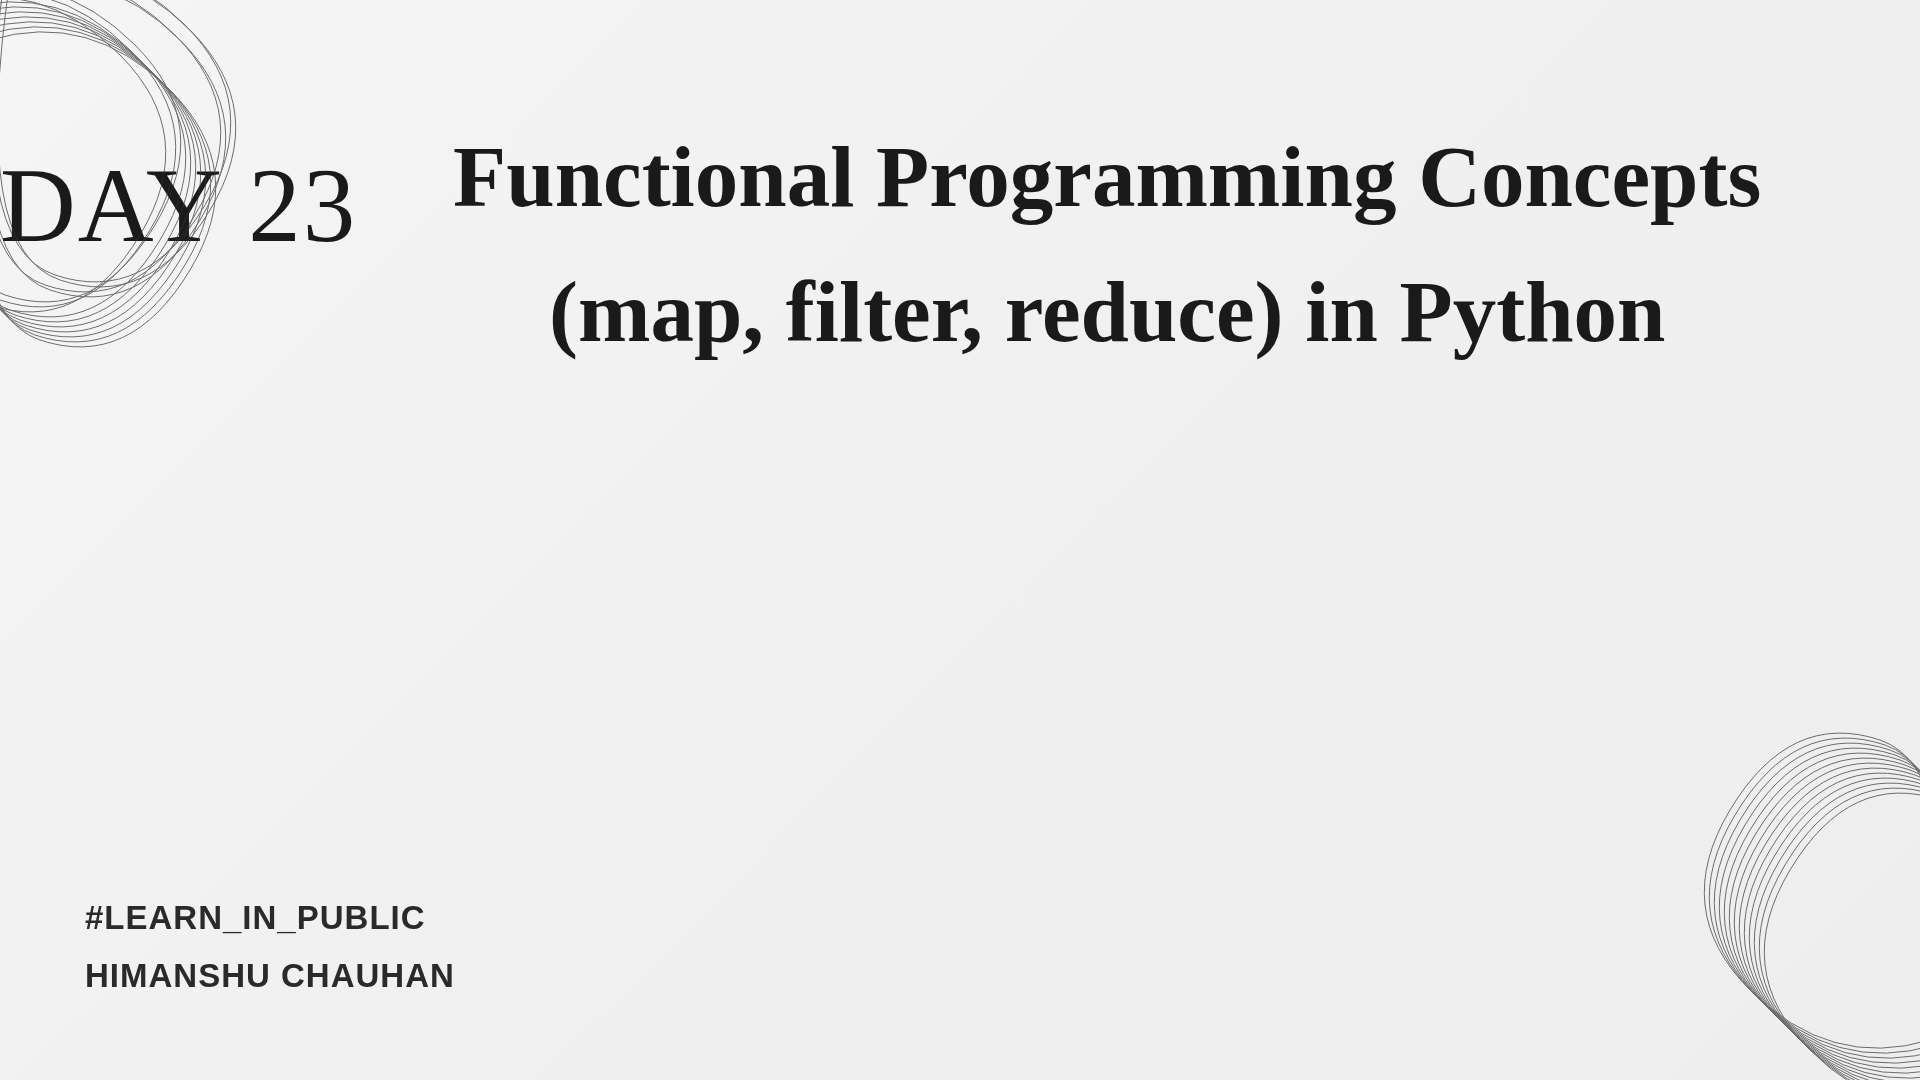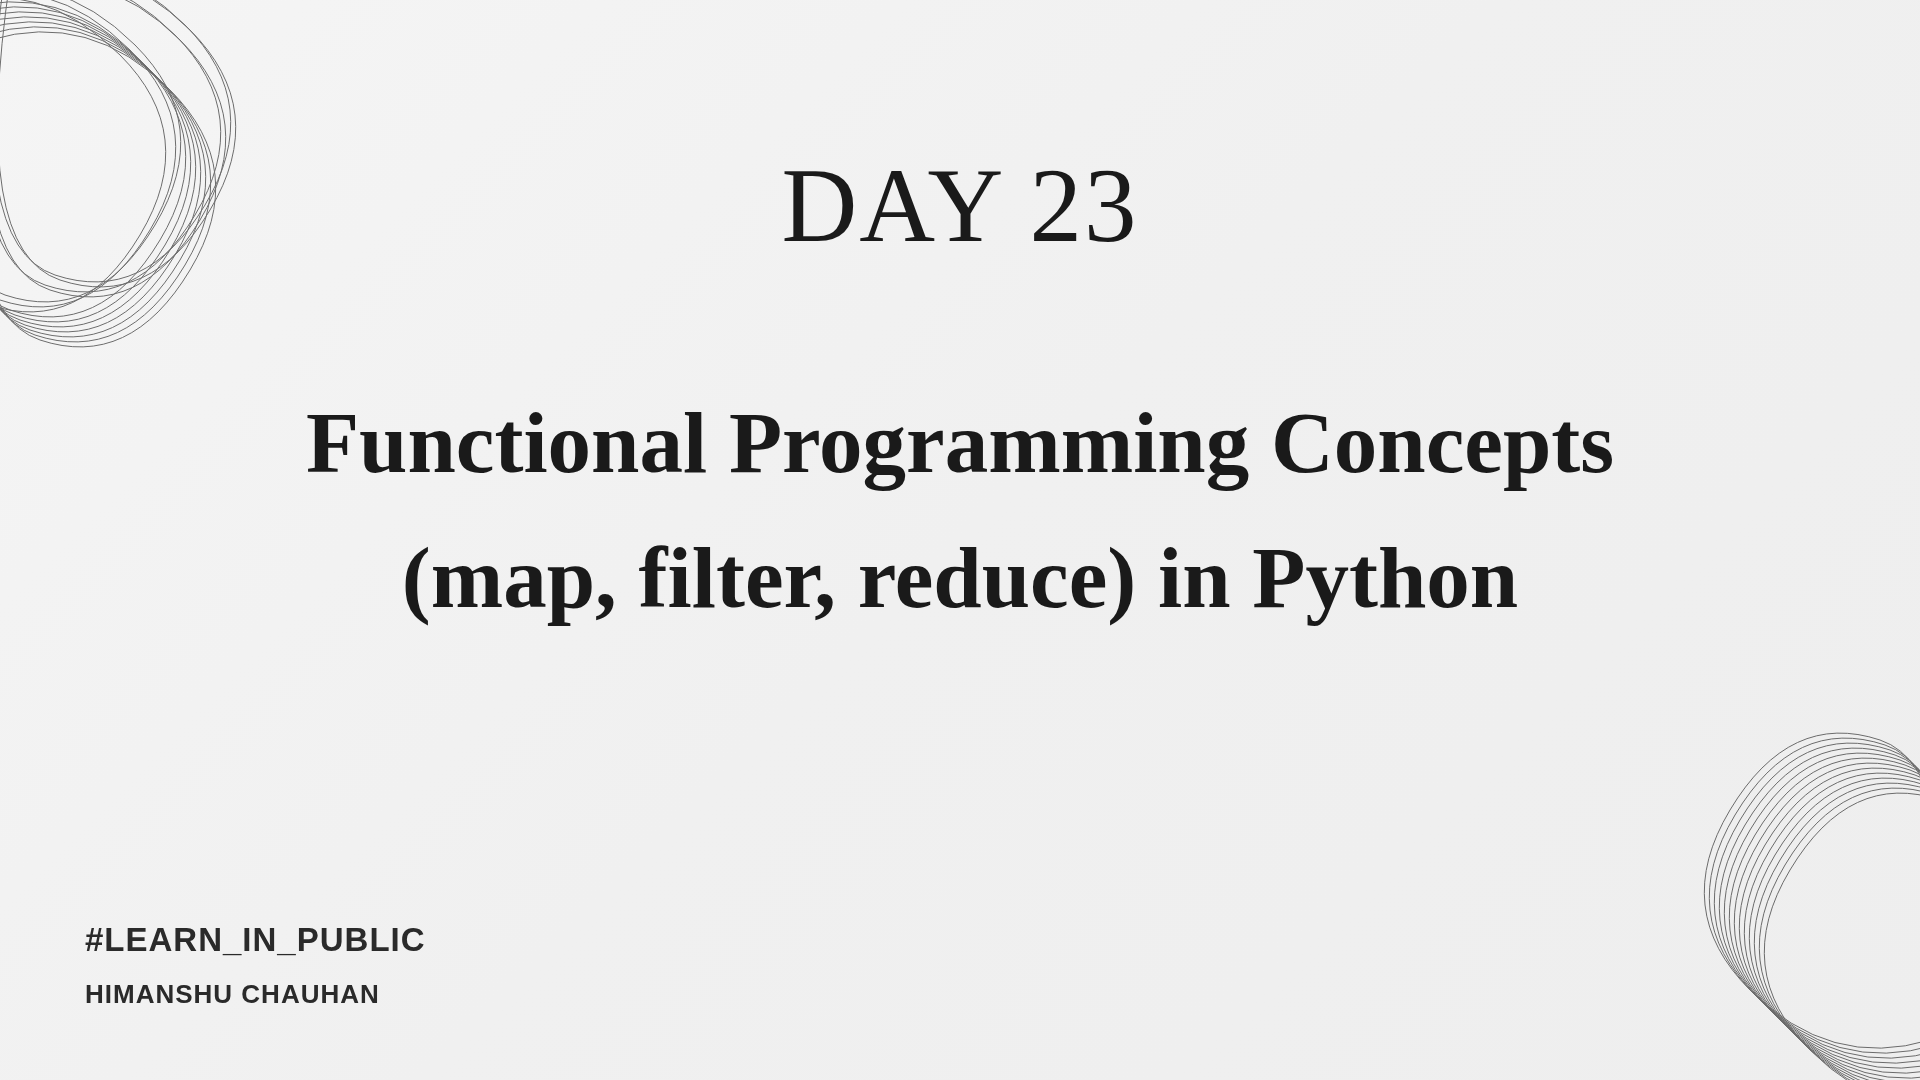--- a/index.html
+++ b/index.html
@@ -15,22 +15,21 @@
       font-family: Georgia, 'Times New Roman', serif;
       position: relative;
       overflow: hidden;
     }
     
     .slide-container {
       width: 100%;
       height: 100%;
       position: relative;
       display: flex;
-      flex-direction: column;
-      align-items: center;
+      flex-direction: row;
     }
     
     .title {
       font-size: 105px;
       font-weight: 400;
       color: #1a1a1a;
       margin-top: 145px;
       letter-spacing: 2px;
       font-family: Georgia, 'Times New Roman', serif;
     }
@@ -41,35 +40,35 @@
       color: #1a1a1a;
       text-align: center;
       margin-top: 110px;
       line-height: 1.55;
       max-width: 1500px;
       font-family: Georgia, 'Times New Roman', serif;
     }
     
     .footer {
       position: absolute;
-      bottom: 70px;
+      bottom: 85px;
       left: 85px;
       font-family: Arial, Helvetica, sans-serif;
     }
     
     .hashtag {
       font-size: 33px;
       font-weight: bold;
       color: #2a2a2a;
       letter-spacing: 1px;
       margin-bottom: 20px;
     }
     
     .author {
-      font-size: 26px;
+      font-size: 33px;
       font-weight: bold;
       color: #2a2a2a;
       letter-spacing: 1px;
     }
     
     .wave-decoration-top {
       position: absolute;
       top: -50px;
       left: -50px;
       width: 400px;

